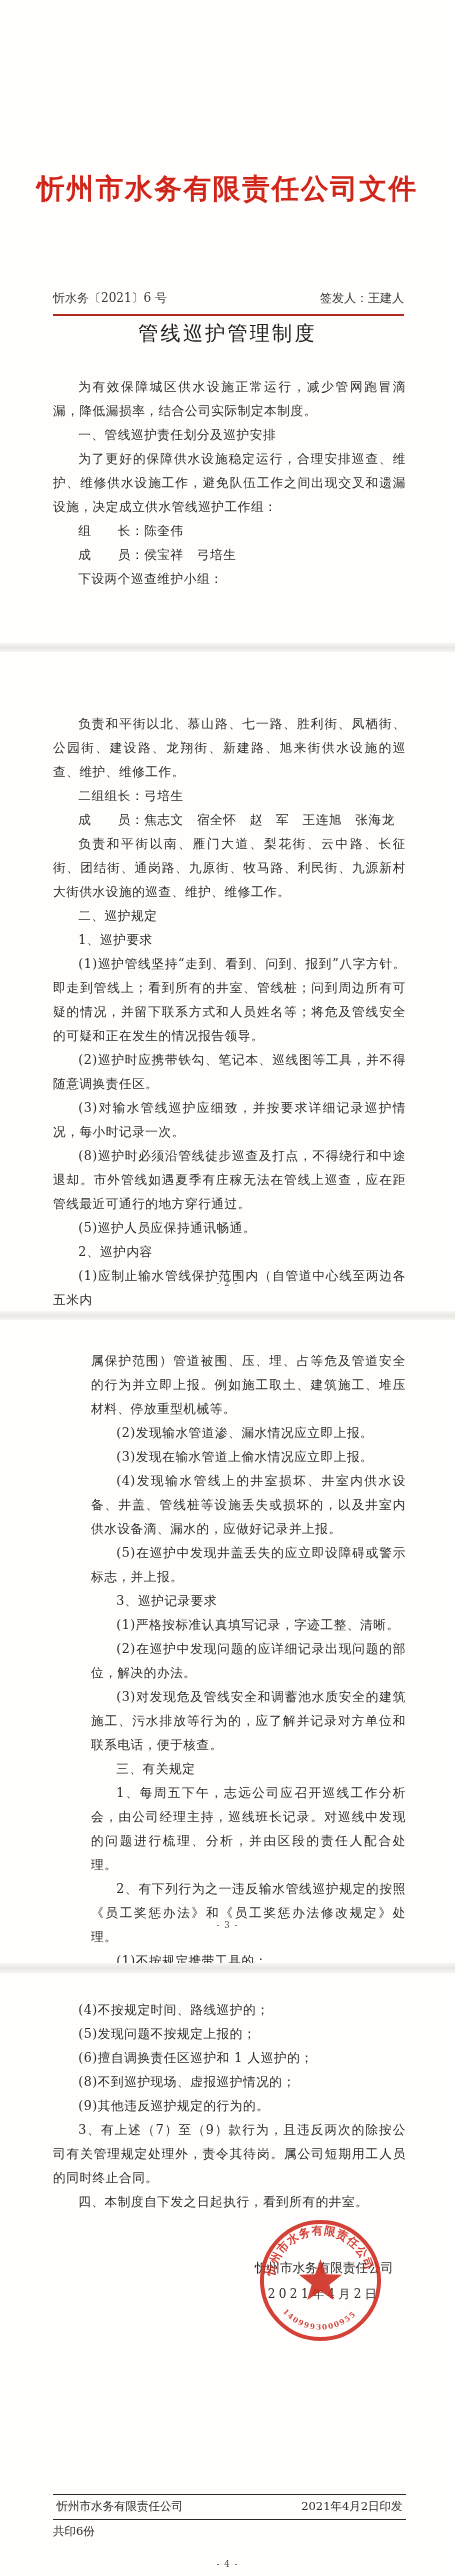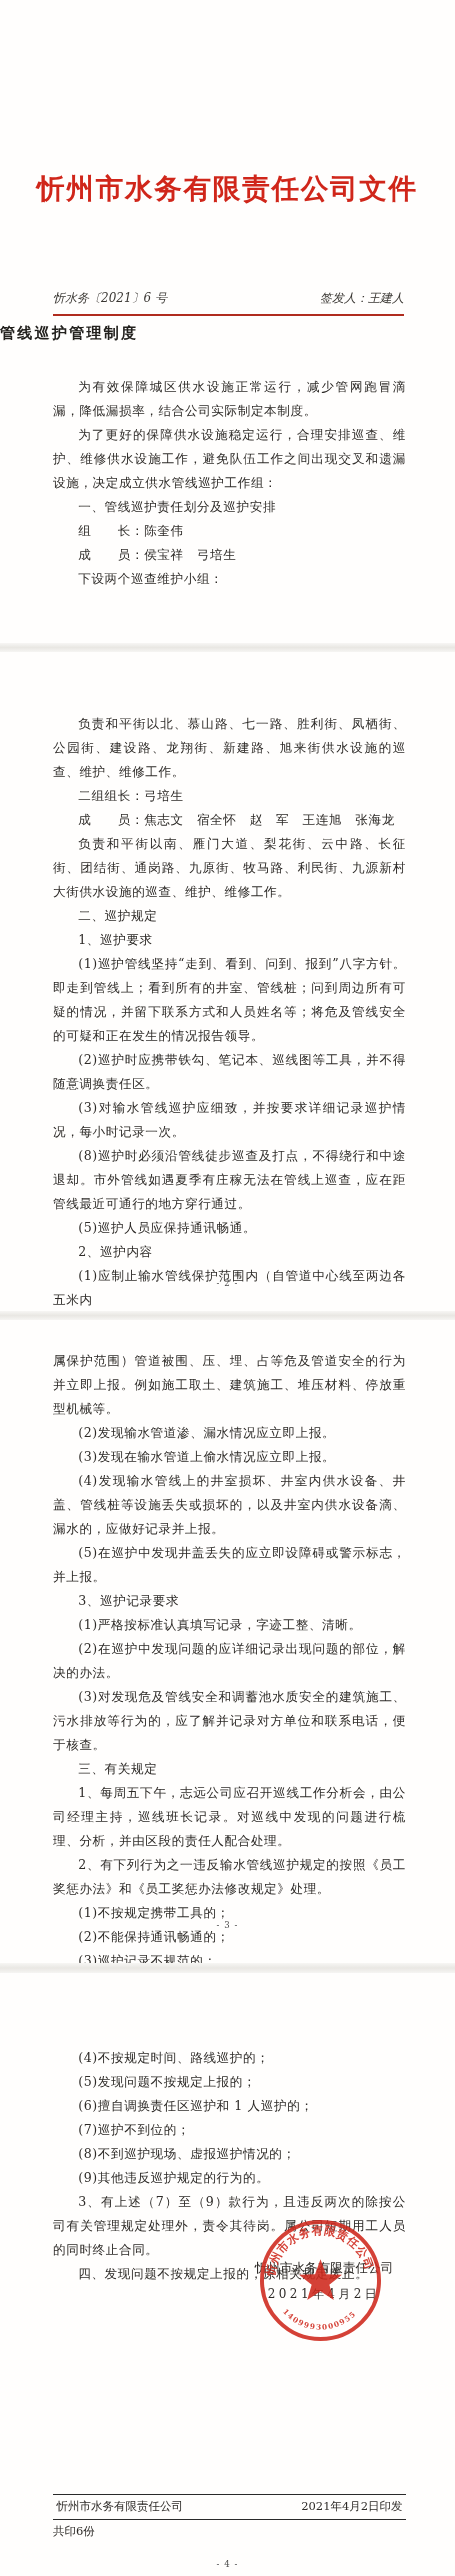--- a/index.html
+++ b/index.html
@@ -6,43 +6,43 @@
   #doc{
     width:455px;height:2576px;margin:0 auto;position:relative;
     background:#7dd3fc;
     font-family:"DejaVu Serif","Liberation Serif",serif;
     color:#2e2b28;
   }
   .page{position:relative;background:#fffefd;overflow:hidden;}
   .page-gap{height:9.2px;background:linear-gradient(#f7f6f4,#e9e7e3,#f6f5f3);}
   .p1{height:643px;}
   .p2{height:659px;}
-  .p3{height:643px;}
+  .p3{height:643px;padding-left:38px;}
   .p4{height:604px;}
 
   .masthead{
     padding-top:169px;text-align:center;
     font-size:27.6px;font-weight:bold;letter-spacing:1.7px;
     color:#d0261a;line-height:39px;white-space:nowrap;
   }
   .docnum-row{
     margin:82px 51px 0 53px;display:flex;justify-content:space-between;
-    font-size:12px;line-height:17px;color:#3a3733;font-style:italic;
+    font-size:12px;line-height:17px;color:#3a3733;
   }
   .red-rule{margin:6.9px 51px 0 53px;height:1.7px;background:#b02c1e;}
   .doc-title{
-    margin-top:5.7px;text-align:left;font-size:15px;font-weight:bold;
+    margin-top:5.7px;text-align:center;font-size:20px;font-weight:normal;
     letter-spacing:2.3px;line-height:25px;color:#22201d;
   }
   .body-block{margin:0 49px 0 53px;font-size:12.6px;line-height:24px;
     letter-spacing:0.6px;text-align:justify;}
   .p1 .body-block{margin-top:29px;}
   .p2 .body-block{padding-top:60px;}
   .p3 .body-block{padding-top:29px;}
-  .p4 .body-block{padding-top:25px;margin-top:48px;}
+  .p4 .body-block{padding-top:25px;}
   .para{margin:0;text-indent:2em;}
   .para.noindent{text-indent:0;}
   .page-num{
     position:absolute;left:0;right:0;text-align:center;
     font-size:8.6px;color:#4a4a4a;letter-spacing:1.1px;
   }
   .p2 .page-num{bottom:23px;}
   .p3 .page-num{bottom:33px;}
   .p4 .page-num{bottom:8px;}
 
@@ -74,22 +74,22 @@
   <section class="page p1">
     <div class="masthead">忻州市水务有限责任公司文件</div>
     <div class="docnum-row">
       <span>忻水务〔2021〕6 号</span>
       <span>签发人：王建人</span>
     </div>
     <div class="red-rule"></div>
     <div class="doc-title">管线巡护管理制度</div>
     <div class="body-block">
       <p class="para">为有效保障城区供水设施正常运行，减少管网跑冒滴漏，降低漏损率，结合公司实际制定本制度。</p>
+      <p class="para">一、管线巡护责任划分及巡护安排</p>
       <p class="para">为了更好的保障供水设施稳定运行，合理安排巡查、维护、维修供水设施工作，避免队伍工作之间出现交叉和遗漏设施，决定成立供水管线巡护工作组：</p>
-      <p class="para">一、管线巡护责任划分及巡护安排</p>
       <p class="para">组　　长：陈奎伟</p>
       <p class="para">成　　员：侯宝祥　弓培生</p>
       <p class="para">下设两个巡查维护小组：</p>
     </div>
   </section>
 
   <div class="page-gap"></div>
 
   <section class="page p2">
     <div class="body-block">
@@ -133,25 +133,24 @@
     <div class="page-num">- 3 -</div>
   </section>
 
   <div class="page-gap"></div>
 
   <section class="page p4">
     <div class="body-block">
       <p class="para">(4)不按规定时间、路线巡护的；</p>
       <p class="para">(5)发现问题不按规定上报的；</p>
       <p class="para">(6)擅自调换责任区巡护和 1 人巡护的；</p>
-      <p class="para">(7)巡护不到位的；</p>
       <p class="para">(8)不到巡护现场、虚报巡护情况的；</p>
       <p class="para">(9)其他违反巡护规定的行为的。</p>
       <p class="para">3、有上述（7）至（9）款行为，且违反两次的除按公司有关管理规定处理外，责令其待岗。属公司短期用工人员的同时终止合同。</p>
-      <p class="para">四、发现问题不按规定上报的，原相关规定废止。</p>
+      <p class="para">四、本制度自下发之日起执行，看到所有的井室。</p>
     </div>
 
     <div class="signature">
       <div>忻州市水务有限责任公司</div>
       <div class="sig-date">2021年4月2日</div>
     </div>
 
     <div class="seal">
       <svg viewBox="0 0 200 200" xmlns="http://www.w3.org/2000/svg">
         <circle cx="100" cy="100" r="88" fill="none" stroke="#cf281c" stroke-width="6"></circle>

